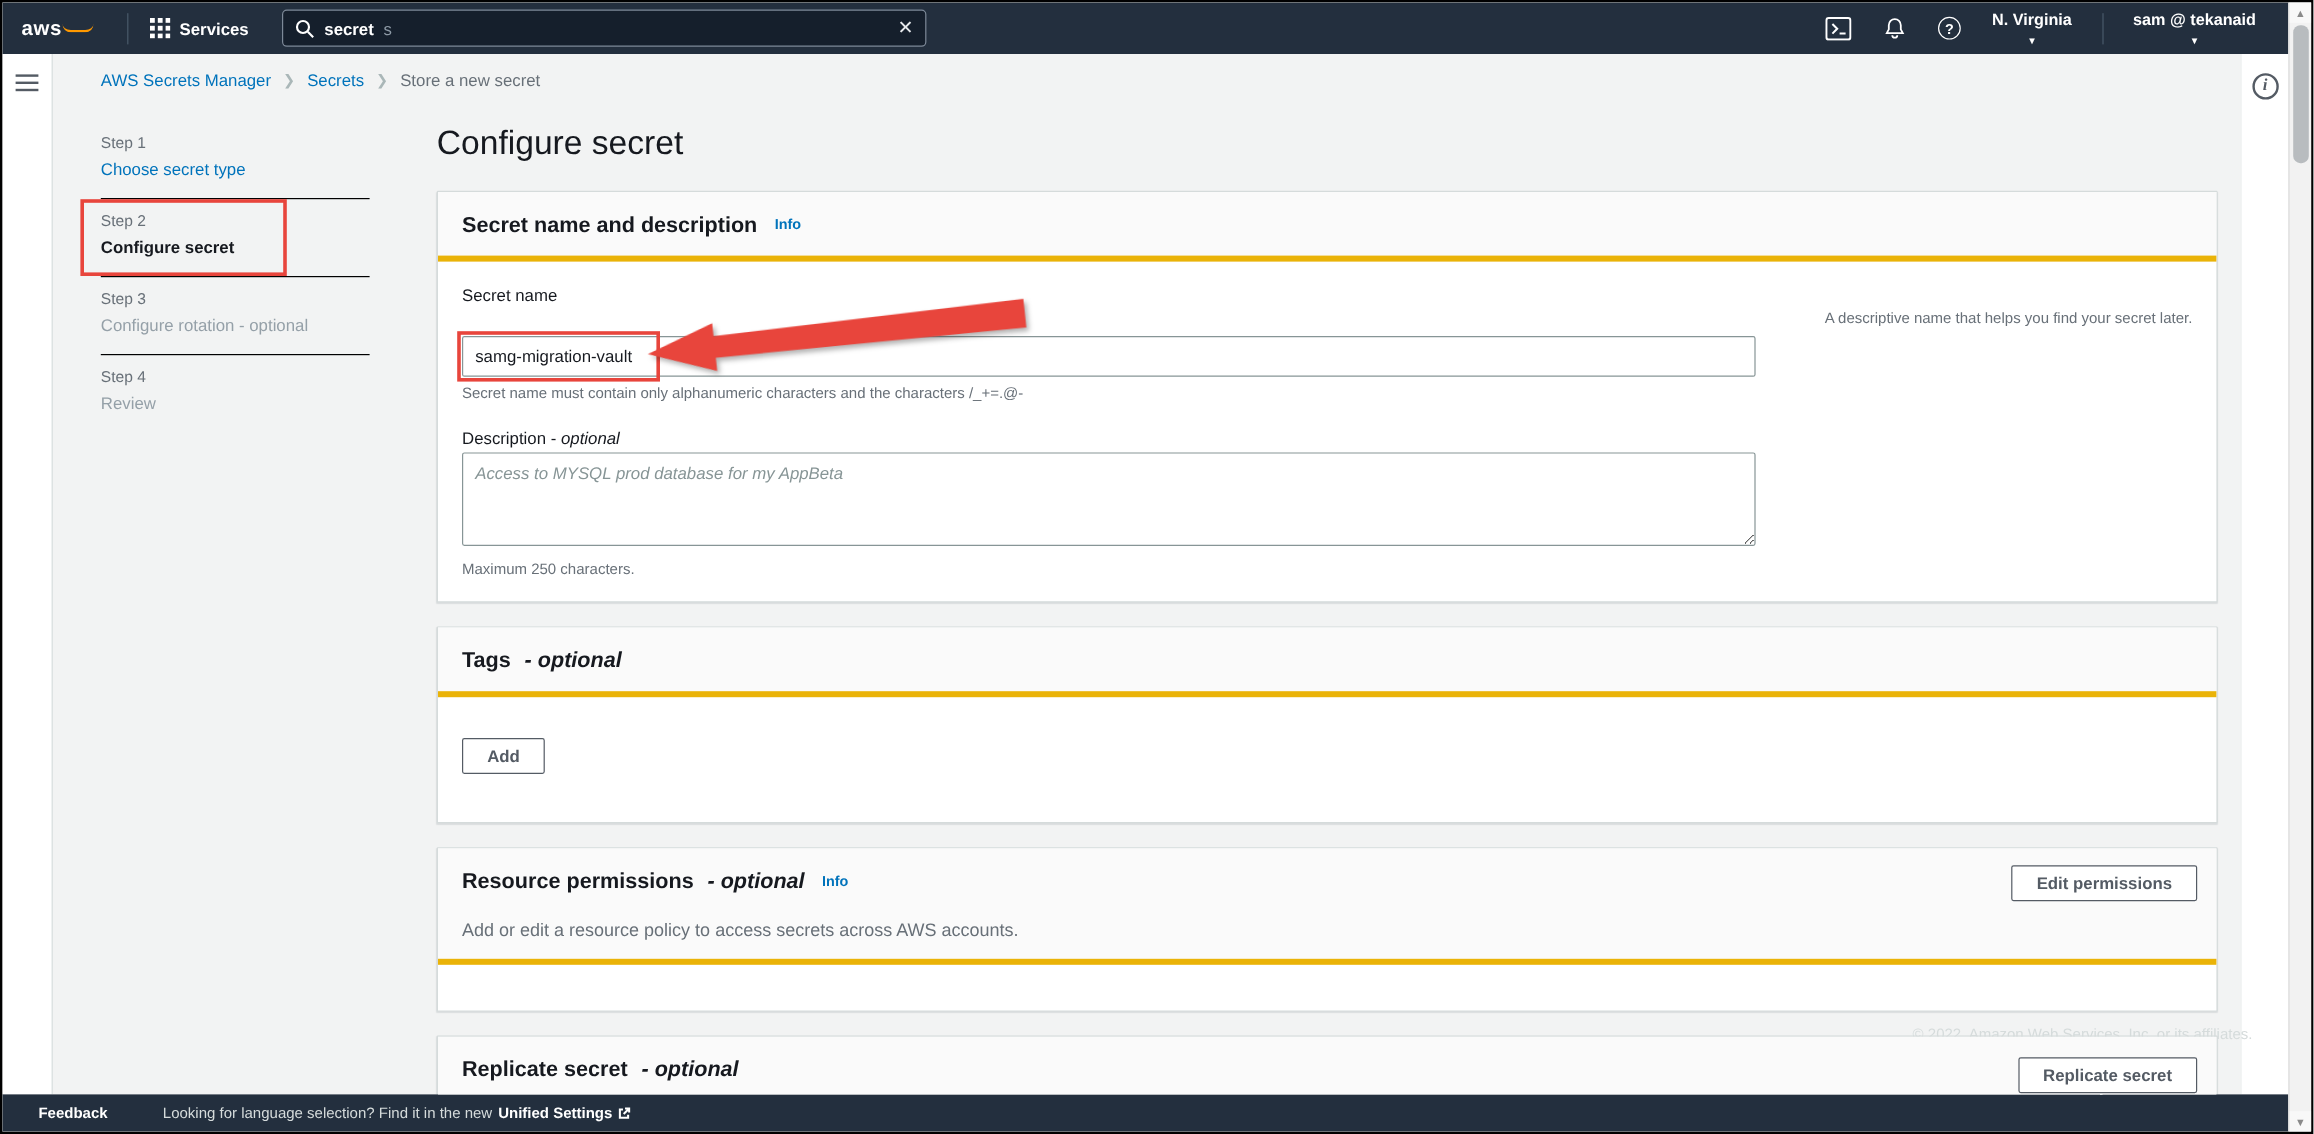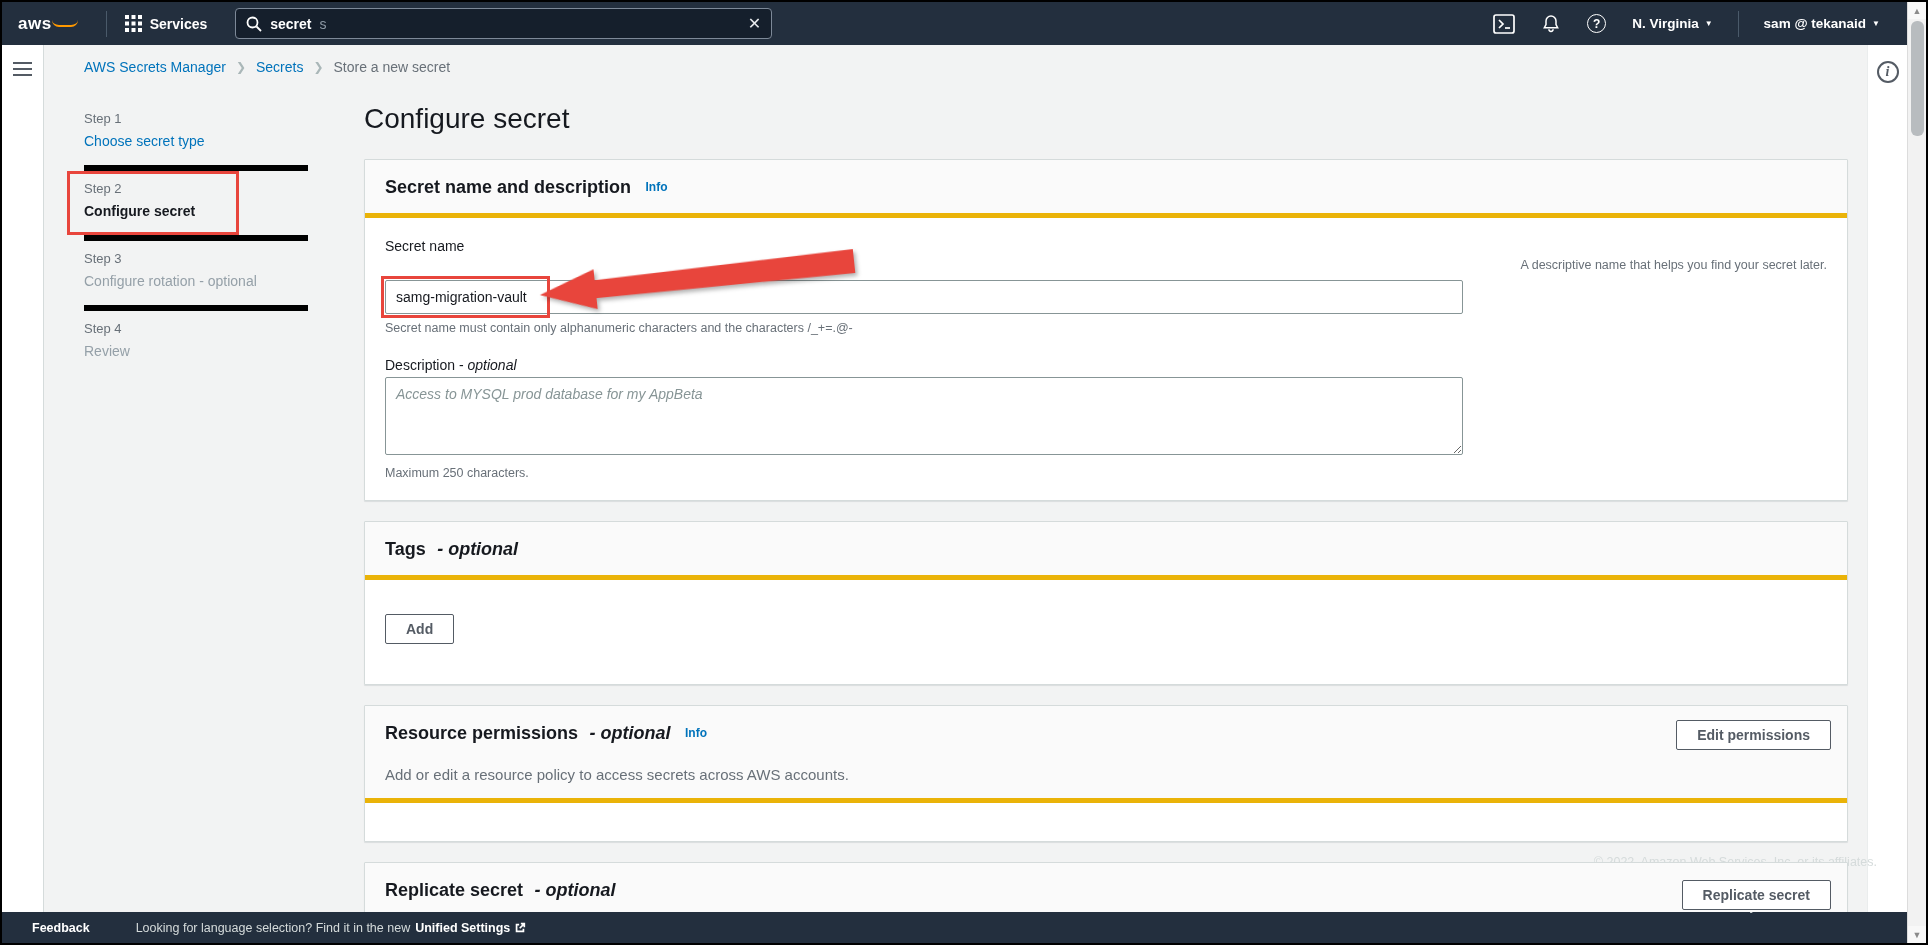--- a/index.html
+++ b/index.html
@@ -14,38 +14,38 @@
   .aws-logo .smile { width:26px; height:7px; border-bottom:2px solid #ff9900; border-radius:0 0 14px 14px; margin-top:-1px; }
   .tb-divider { width:1px; height:26px; background:#4a5a6a; margin:0 12px; }
   .services { display:flex; align-items:center; gap:8px; font-size:14px; font-weight:bold; cursor:pointer; padding:0 6px; }
   .search-box { margin-left:22px; width:537px; height:31px; background:#151f2c; border:1px solid #7d8998; border-radius:4px; display:flex; align-items:center; padding:0 10px; gap:8px; }
   .search-box .typed { color:#ffffff; font-weight:bold; font-size:14px; }
   .search-box .suggest { color:#8d99a5; font-size:14px; }
   .search-box .clear-x { margin-left:auto; color:#e8eaed; font-size:16px; cursor:pointer; line-height:1; }
   .tb-right { margin-left:auto; display:flex; align-items:center; gap:0; }
   .tb-icon { padding:0 13px; display:flex; align-items:center; cursor:pointer; }
   .help-circle { width:19px; height:19px; border:1.6px solid #fff; border-radius:50%; display:flex; align-items:center; justify-content:center; font-size:12px; font-weight:bold; color:#fff; }
-  .tb-menu { display:flex; align-items:center; gap:6px; font-size:13.5px; font-weight:bold; color:#fff; padding:0 13px; cursor:pointer; white-space:nowrap; }
+  .tb-menu { display:flex; align-items:center; gap:6px; font-size:13.5px; font-weight:bold; color:#fff; padding:0 13px; cursor:pointer; white-space:nowrap;flex-direction:column; }
   .caret { font-size:8px; color:#fff; }
 
   
   .body-row { flex:1; display:flex; flex-direction:row; overflow:hidden; min-height:0; }
   .left-strip { width:42px; background:#fff; border-right:1px solid #d5dbdb; flex-shrink:0; padding-top:13px; display:flex; justify-content:center; align-items:flex-start; }
   .hamburger { width:19px; cursor:pointer; }
   .hamburger div { height:2px; background:#545b64; margin:4px 0; }
   .content { flex:1; min-width:0; overflow:hidden; padding:0 0 0 40px; }
   .breadcrumb { padding:14px 0 10px 0; font-size:14px; display:flex; gap:10px; align-items:center; }
   .breadcrumb a { color:#0073bb; text-decoration:none; cursor:pointer; }
   .breadcrumb .sep { color:#aab7b8; font-size:12px; }
   .breadcrumb .current { color:#687078; }
   .columns { display:flex; flex-direction:row; }
 
   
   .steps { width:280px; flex-shrink:0; padding-top:16px; }
-  .step-item { width:224px; padding:10px 0 16px 0; border-bottom:6px solid #000000; position:relative; }
+  .step-item { width:224px; padding:10px 0 16px 0; border-bottom:1px solid #000000; position:relative; }
   .step-item:last-child { border-bottom:none; }
   .step-num { font-size:13px; color:#687078; margin-bottom:7px; }
   .step-link { font-size:14px; color:#0073bb; cursor:pointer; }
   .step-current { font-size:14px; color:#16191f; font-weight:bold; }
   .step-disabled { font-size:14px; color:#95a0a8; }
   .step2-annotation { position:absolute; left:-17px; top:0px; width:172px; height:64px; border:3px solid #e8453c; pointer-events:none; }
 
   
   .main { flex:1; min-width:0; margin-right:19px; padding-top:10px; }
   .page-title { font-size:28px; font-weight:400; color:#16191f; margin:8px 0 24px 0; }

